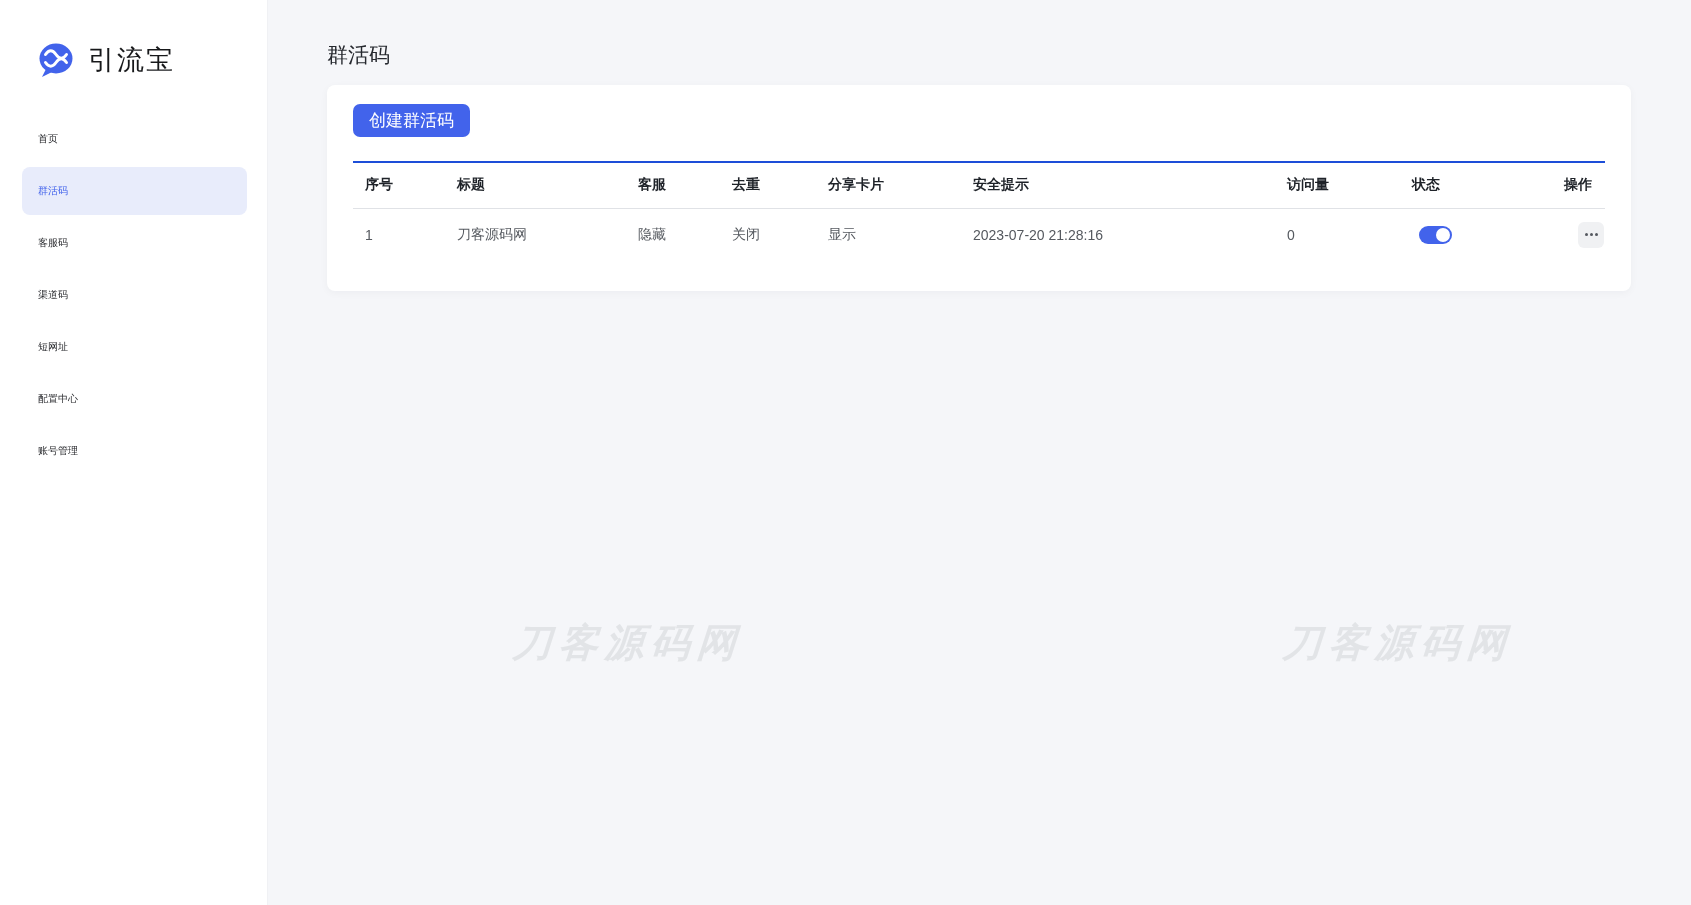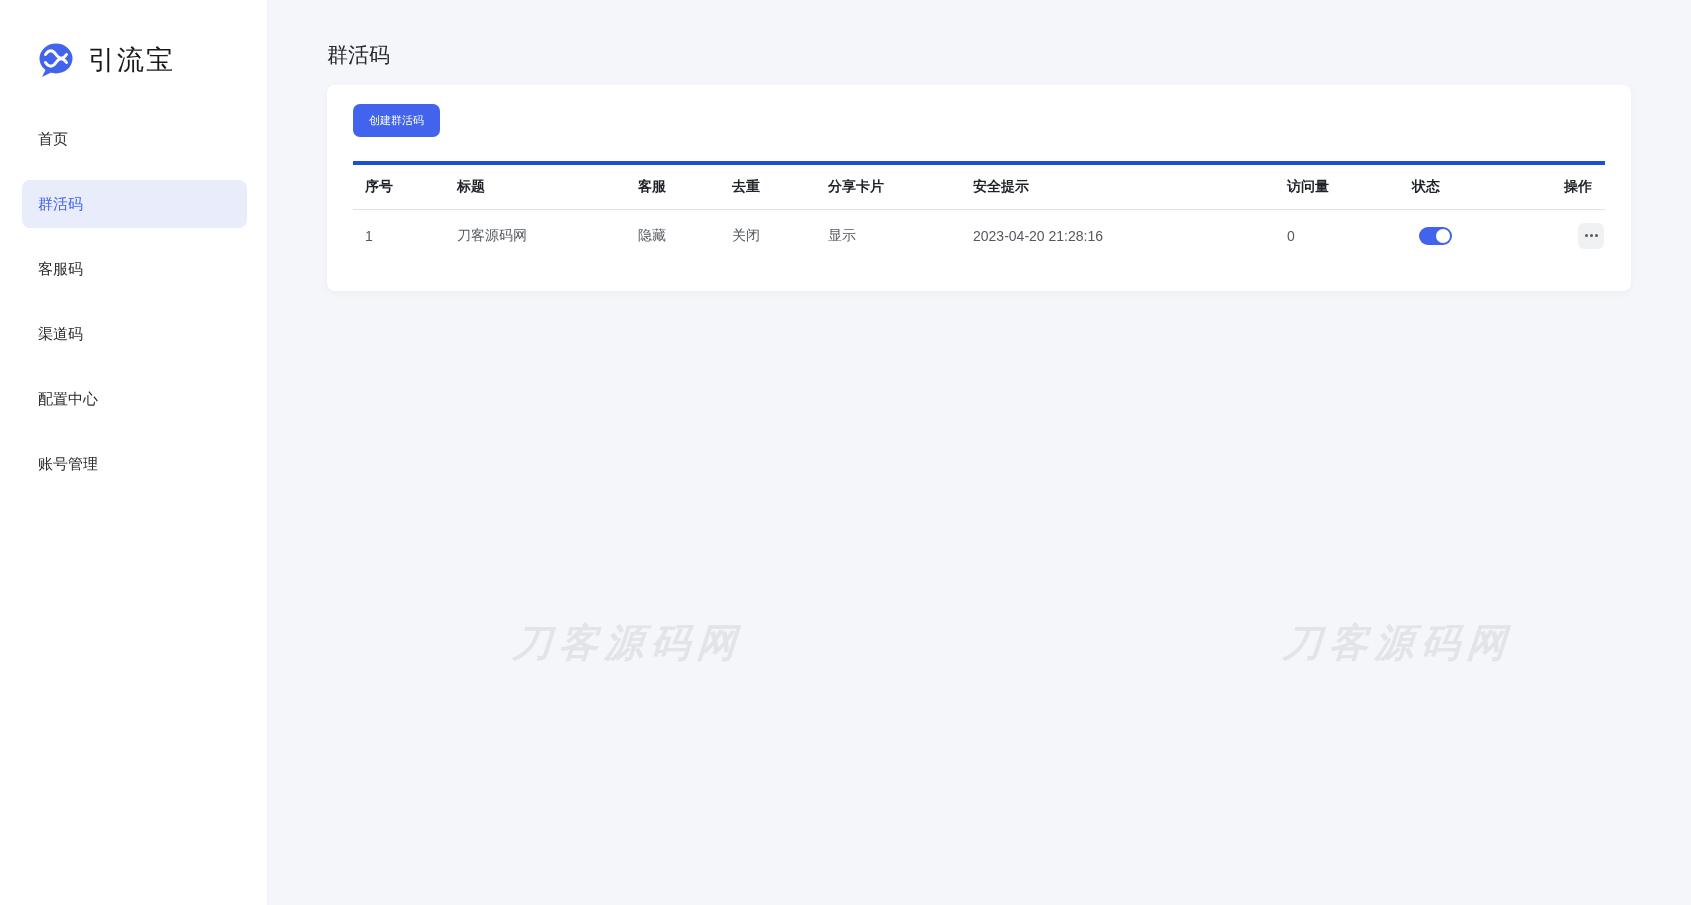--- a/index.html
+++ b/index.html
@@ -19,51 +19,51 @@
   }
   .brand { display:flex; align-items:center; padding:40px 0 0 36px; }
   .brand-icon { width:40px; height:40px; flex:0 0 40px; }
   .brand-name {
     font-size:27px; color:#17181a; margin-left:12px;
     letter-spacing:2px; font-weight:500;
   }
   .nav { margin-top:35px; }
   .nav-item {
     height:48px; display:flex; align-items:center;
-    margin:0 20px 17px 22px; padding-left:16px;
-    border-radius:8px; font-size:15px; color:#2a2b2f;
+    margin:0 20px 4px 22px; padding-left:16px;
+    border-radius:8px; font-size:10px; color:#2a2b2f;
     cursor:pointer;
   }
   .nav-item.active { background:#e8ecfb; color:#4263eb; }
 
   
   .main { flex:1; position:relative; padding:43px 0 0 59px; }
   .page-title { font-size:21px; font-weight:500; color:#25282e; line-height:24px; }
 
   .card {
     position:relative; z-index:1;
     margin-top:18px; width:1304px; height:206px;
     background:#ffffff; border-radius:8px;
     box-shadow:0 2px 8px rgba(31,35,41,0.04);
     padding:19px 26px 0 26px;
   }
   .btn-primary {
     display:inline-flex; align-items:center; justify-content:center;
     height:33px; padding:0 16px; border:none; border-radius:7px;
-    background:#4263eb; color:#ffffff; font-size:11px;
+    background:#4263eb; color:#ffffff; font-size:17px;
     font-family:inherit; cursor:pointer;
   }
 
   table.data-table {
     margin-top:24px; width:1252px; border-collapse:collapse; table-layout:fixed;
   }
   table.data-table th {
     height:46px; text-align:left; padding:0 0 0 12px;
     font-size:14px; font-weight:700; color:#1f2329;
-    border-top:4px solid #1d4ed8; border-bottom:1px solid #e0e2e6;
+    border-top:2px solid #1d4ed8; border-bottom:1px solid #e0e2e6;
     white-space:nowrap;
   }
   table.data-table td {
     height:53px; padding:0 0 0 12px; font-size:14px; color:#55595f;
     white-space:nowrap; vertical-align:middle;
   }
 
   
   .switch {
     position:relative; display:inline-block; width:33px; height:18px;
@@ -112,20 +112,21 @@
         </svg>
       </span>
       <span class="brand-name">引流宝</span>
     </div>
 
     <nav class="nav">
       <div class="nav-item">首页</div>
       <div class="nav-item active">群活码</div>
       <div class="nav-item">客服码</div>
       <div class="nav-item">渠道码</div>
+      <div class="nav-item">短网址</div>
       <div class="nav-item">配置中心</div>
       <div class="nav-item">账号管理</div>
     </nav>
   </aside>
 
   <main class="main">
     <h1 class="page-title">群活码</h1>
 
     <section class="card">
       <button class="btn-primary">创建群活码</button>
@@ -155,21 +156,21 @@
             <th>操作</th>
           </tr>
         </thead>
         <tbody>
           <tr>
             <td>1</td>
             <td>刀客源码网</td>
             <td>隐藏</td>
             <td>关闭</td>
             <td>显示</td>
-            <td>2023-04-20 21:28:16</td>
+            <td>2023-07-20 21:28:16</td>
             <td>0</td>
             <td>
               <span class="switch"><span class="knob"></span></span>
             </td>
             <td>
               <button class="action-btn" aria-label="more">
                 <span class="dot"></span>
                   <span class="dot"></span>
                   <span class="dot"></span>
               </button>

